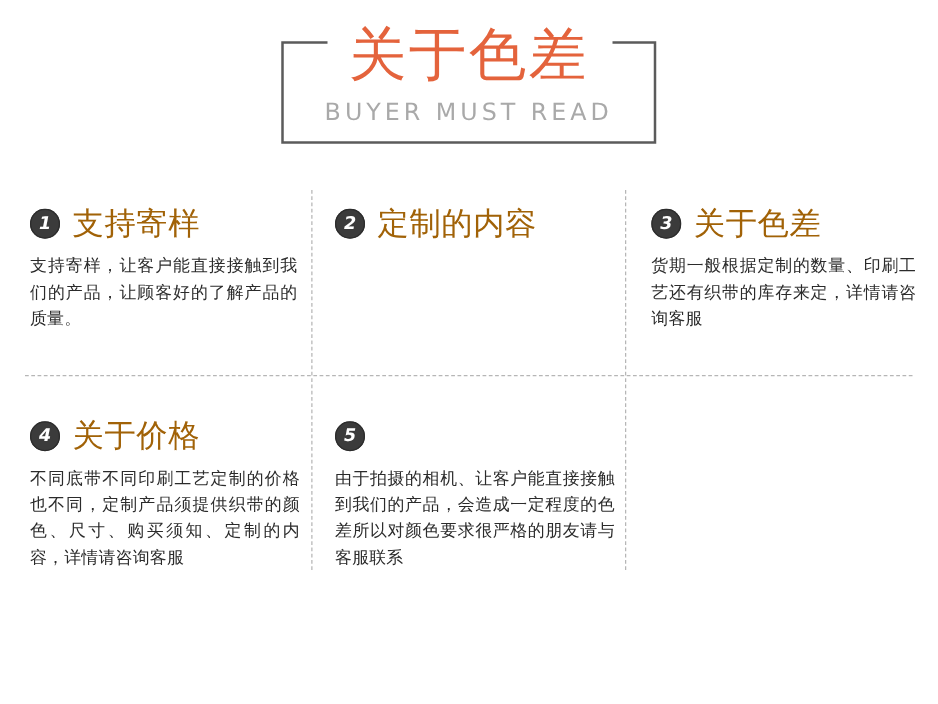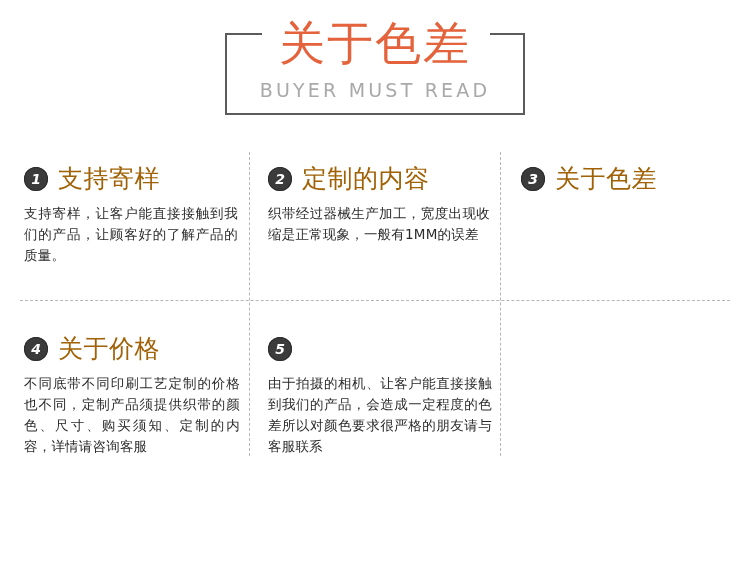--- a/index.html
+++ b/index.html
@@ -165,28 +165,28 @@
       <div class="cell-title">支持寄样</div>
     </div>
     <div class="cell-body">支持寄样，让客户能直接接触到我们的产品，让顾客好的了解产品的质量。</div>
   </div>
 
   <div class="cell c2">
     <div class="cell-head">
       <div class="badge">2</div>
       <div class="cell-title">定制的内容</div>
     </div>
-    <div class="cell-body">织带经过器械生产加工，宽度出现收缩是正常现象，一般有1MM的误差</div>
   </div>
 
   <div class="cell c3">
     <div class="cell-head">
       <div class="badge">3</div>
       <div class="cell-title">关于色差</div>
     </div>
+    <div class="cell-body">货期一般根据定制的数量、印刷工艺还有织带的库存来定，详情请咨询客服</div>
   </div>
 
   <div class="cell c4">
     <div class="cell-head">
       <div class="badge">4</div>
       <div class="cell-title">关于价格</div>
     </div>
     <div class="cell-body">不同底带不同印刷工艺定制的价格也不同，定制产品须提供织带的颜色、尺寸、购买须知、定制的内容，详情请咨询客服</div>
   </div>
 

